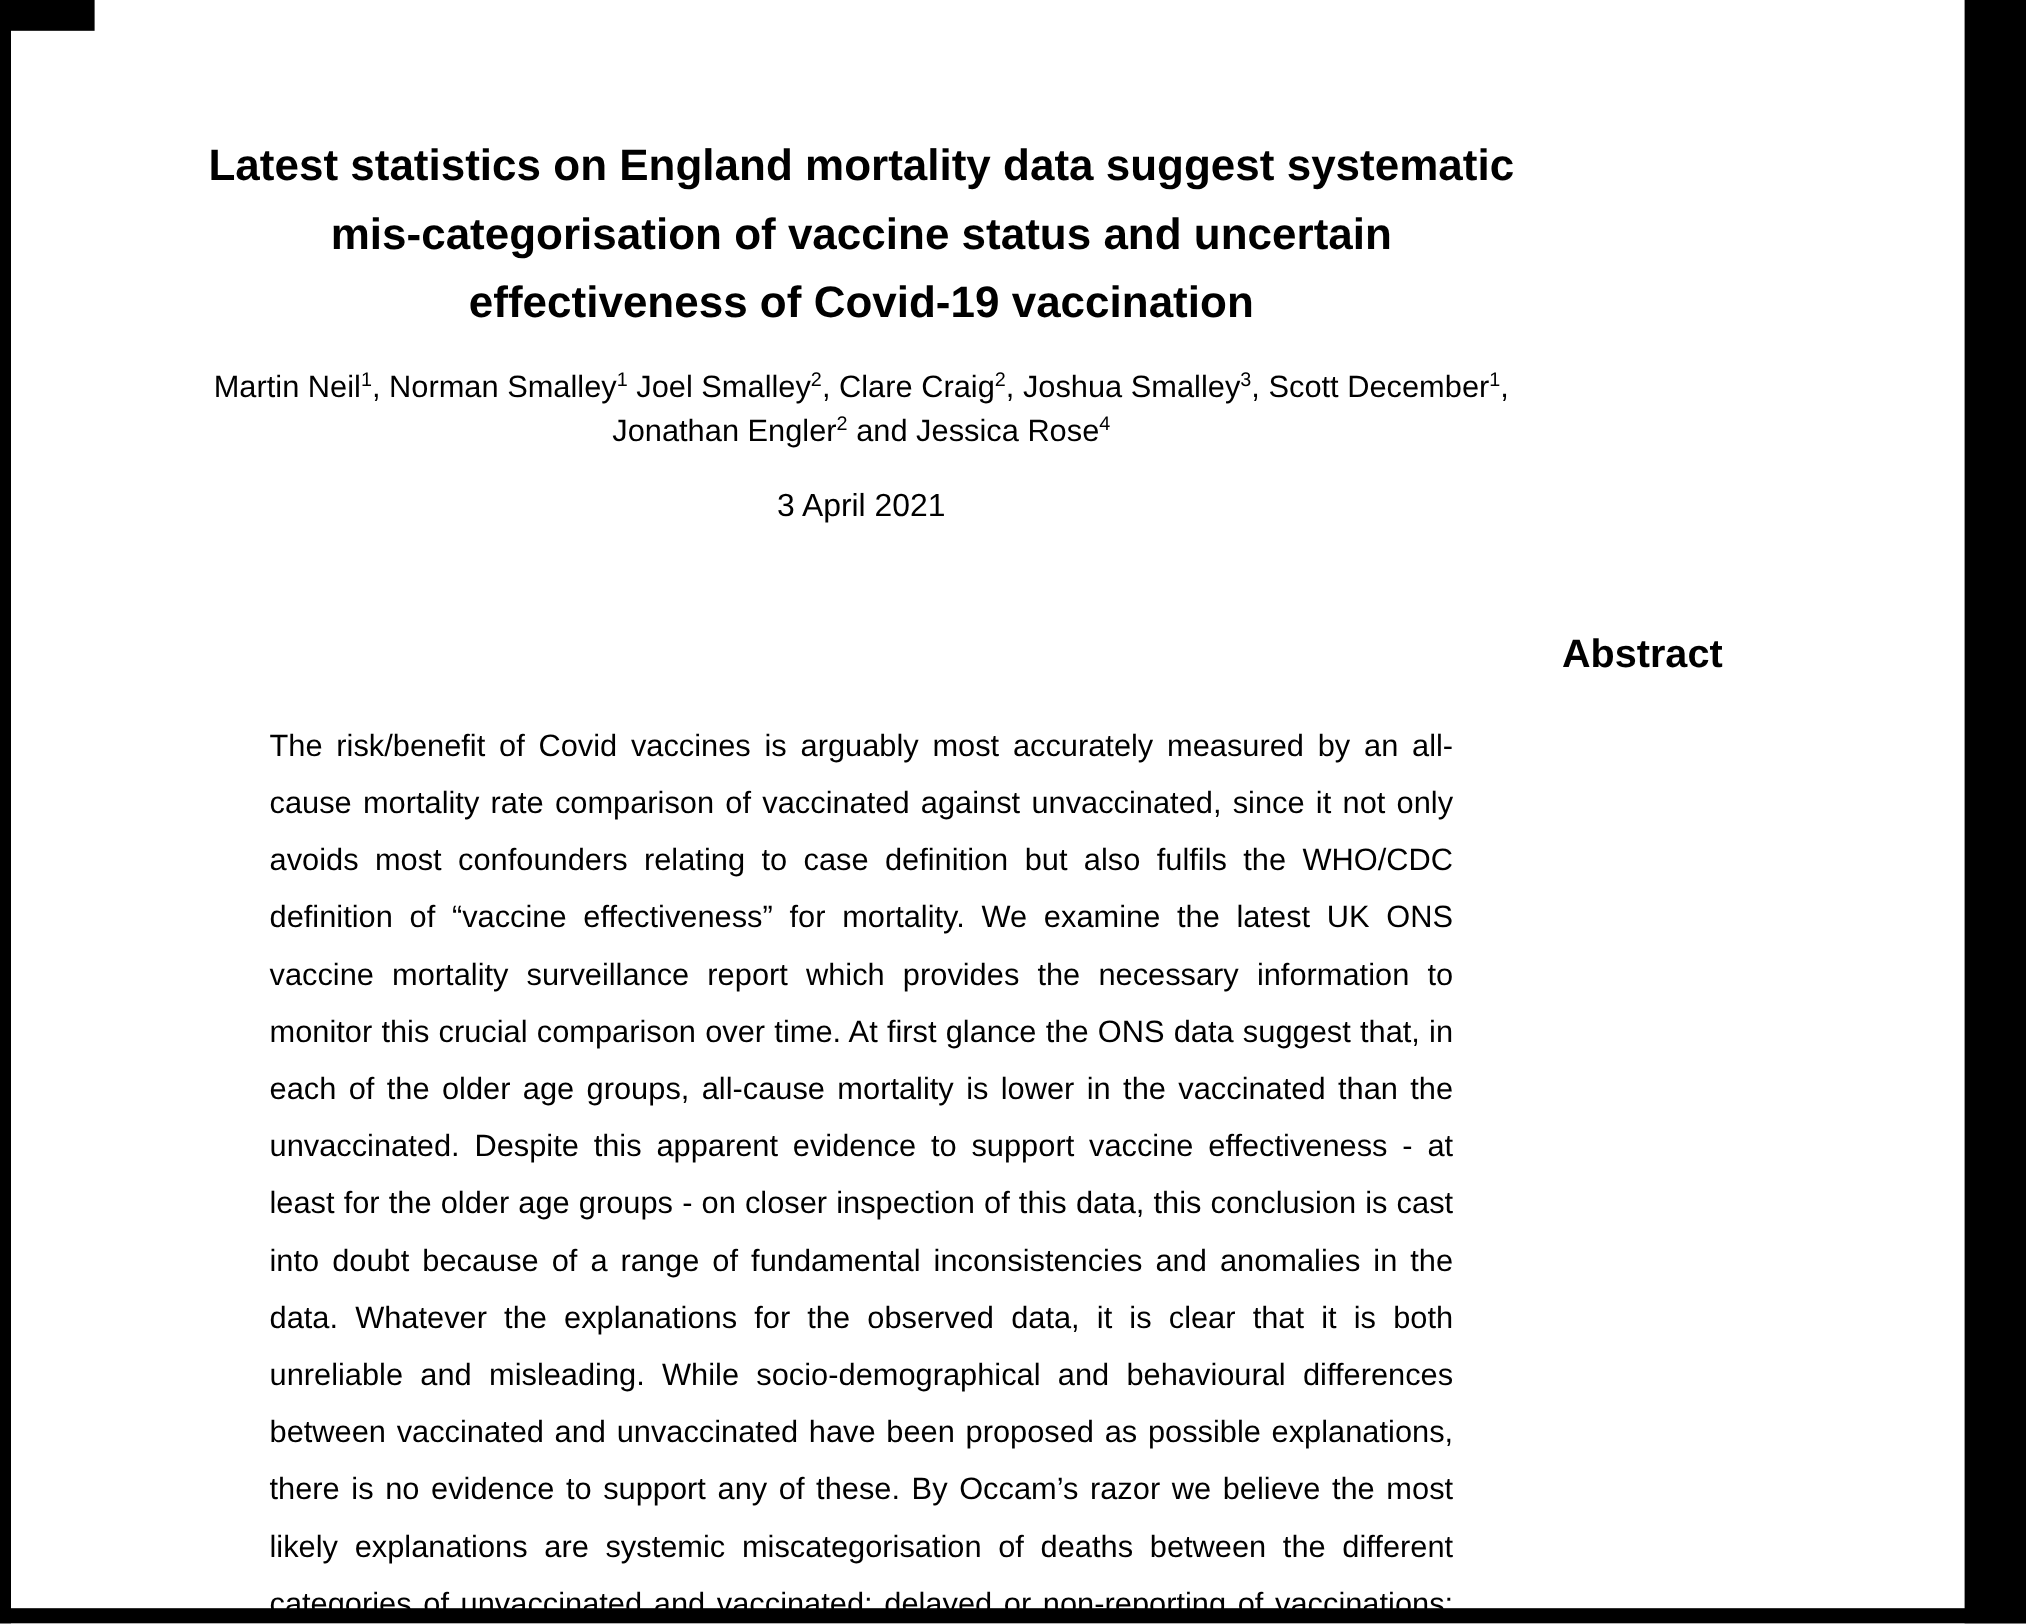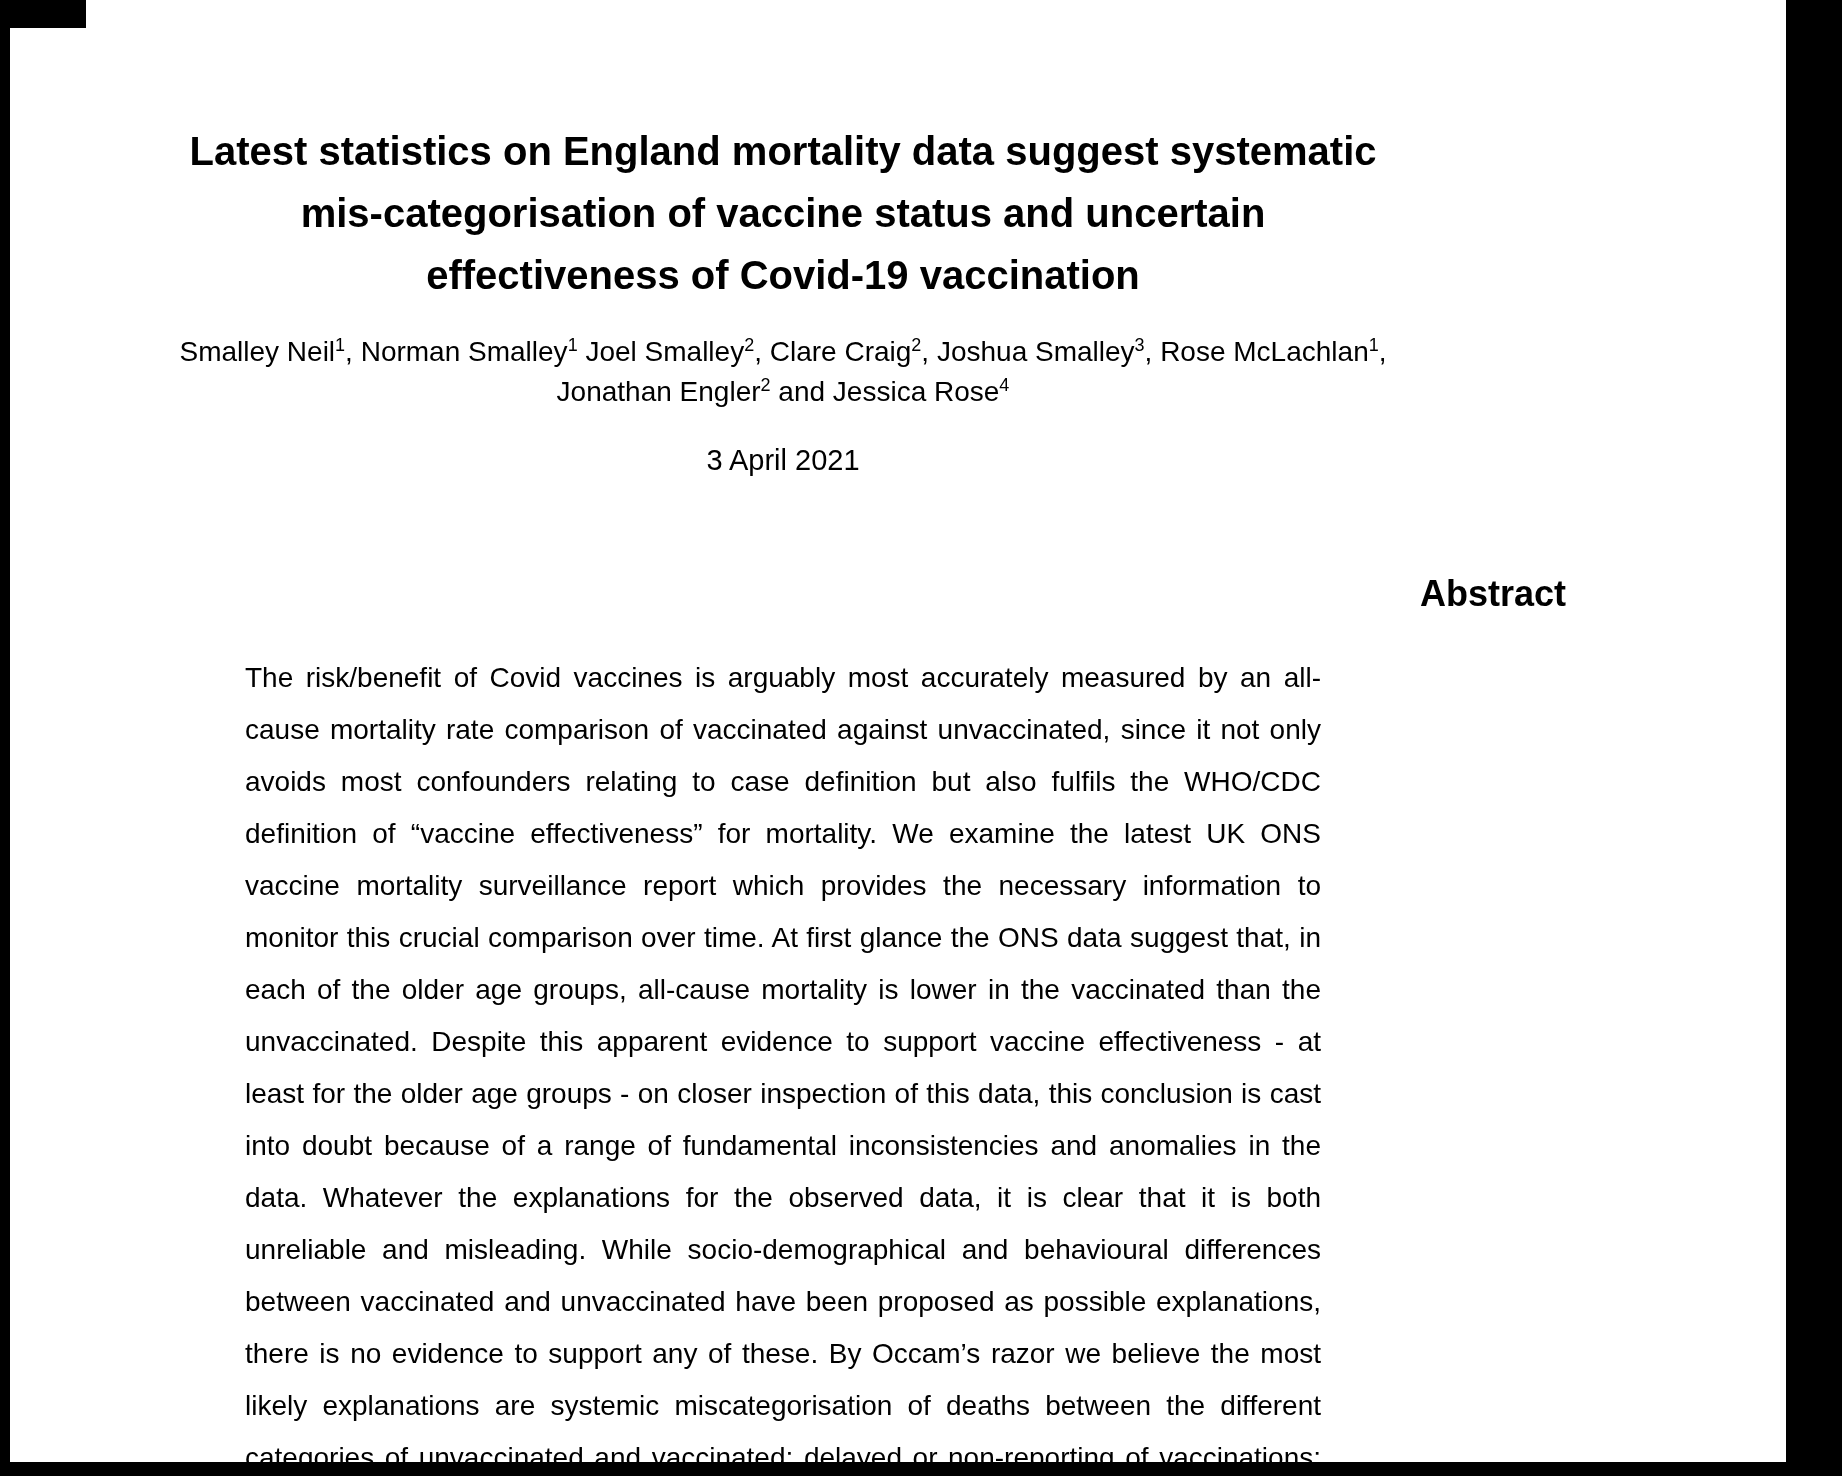--- a/index.html
+++ b/index.html
@@ -80,21 +80,21 @@
 <div class="page">
 
   <div class="content">
 
     <div class="title">
       <div>Latest statistics on England mortality data suggest systematic</div>
       <div>mis-categorisation of vaccine status and uncertain</div>
       <div>effectiveness of Covid-19 vaccination</div>
     </div>
 
-    <div class="authors"><span>Smalley Neil</span><sup>1</sup><span>, Norman Smalley</span><sup>1</sup><span> Joel Smalley</span><sup>2</sup><span>, Clare Craig</span><sup>2</sup><span>, Joshua Smalley</span><sup>3</sup><span>, Rose McLachlan</span><sup>1</sup><span>, Jonathan Engler</span><sup>2</sup><span> and Jessica Rose</span><sup>4</sup></div>
+    <div class="authors"><span>Martin Neil</span><sup>1</sup><span>, Norman Smalley</span><sup>1</sup><span> Joel Smalley</span><sup>2</sup><span>, Clare Craig</span><sup>2</sup><span>, Joshua Smalley</span><sup>3</sup><span>, Scott December</span><sup>1</sup><span>, Jonathan Engler</span><sup>2</sup><span> and Jessica Rose</span><sup>4</sup></div>
 
     <div class="date">3 April 2021</div>
 
     <div class="abstract-heading">Abstract</div>
 
     <div class="abstract-body">The risk/benefit of Covid vaccines is arguably most accurately measured by an all-cause mortality rate comparison of vaccinated against unvaccinated, since it not only avoids most confounders relating to case definition but also fulfils the WHO/CDC definition of “vaccine effectiveness” for mortality. We examine the latest UK ONS vaccine mortality surveillance report which provides the necessary information to monitor this crucial comparison over time. At first glance the ONS data suggest that, in each of the older age groups, all-cause mortality is lower in the vaccinated than the unvaccinated. Despite this apparent evidence to support vaccine effectiveness - at least for the older age groups - on closer inspection of this data, this conclusion is cast into doubt because of a range of fundamental inconsistencies and anomalies in the data. Whatever the explanations for the observed data, it is clear that it is both unreliable and misleading. While socio-demographical and behavioural differences between vaccinated and unvaccinated have been proposed as possible explanations, there is no evidence to support any of these. By Occam’s razor we believe the most likely explanations are systemic miscategorisation of deaths between the different categories of unvaccinated and vaccinated; delayed or non-reporting of vaccinations; systemic underestimation of the proportion of unvaccinated; and/or incorrect population selection for Covid deaths.</div>
 
   </div>
 
   <div class="edge edge-left"></div>

